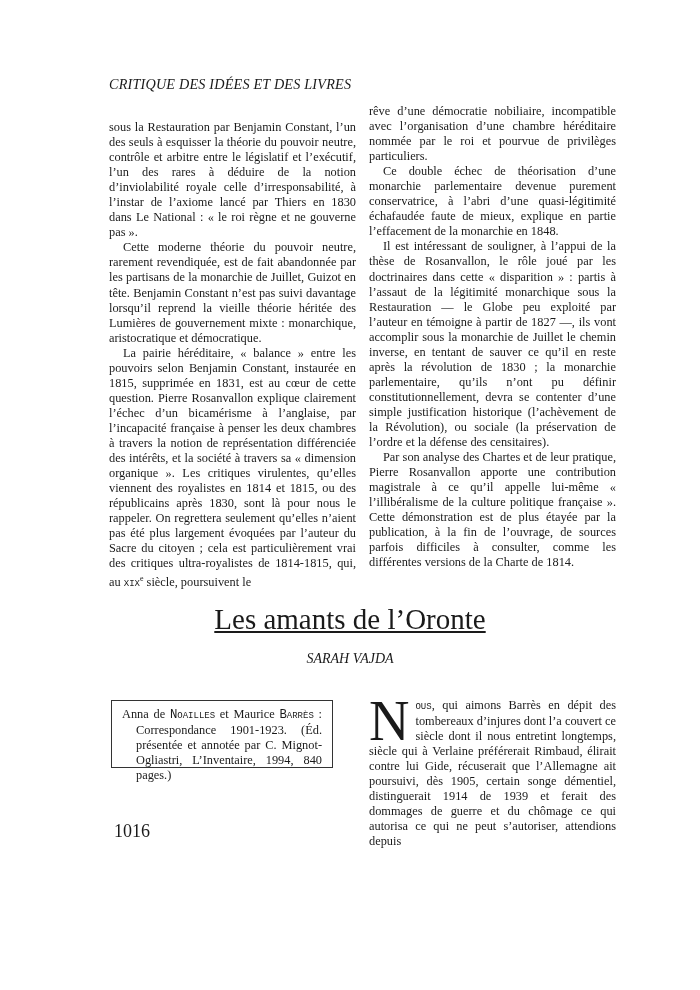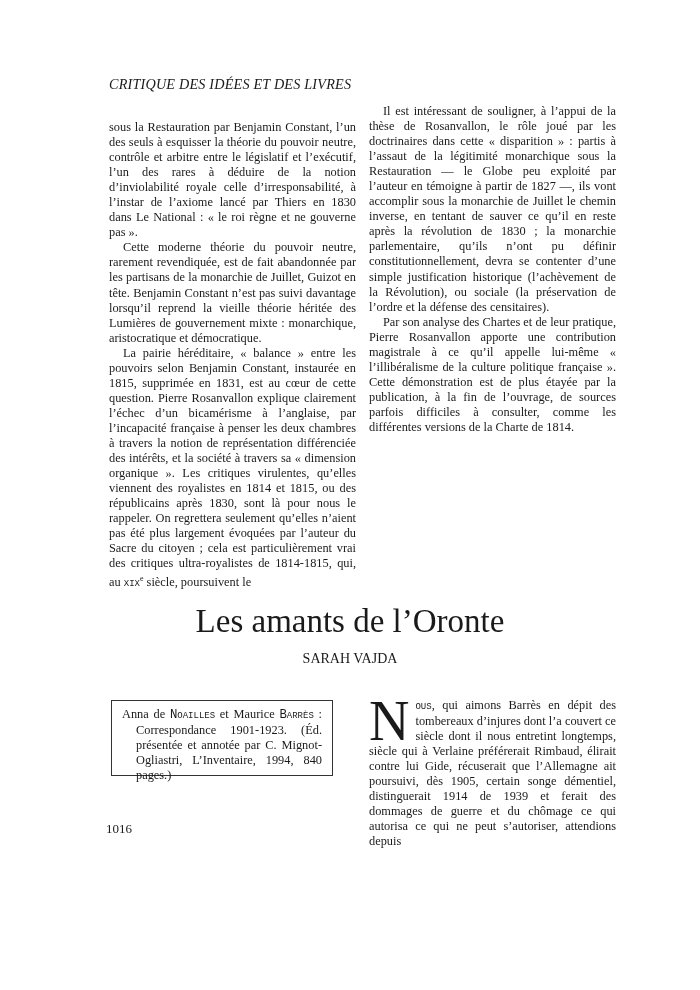--- a/index.html
+++ b/index.html
@@ -8,47 +8,49 @@
     .running-head { position: absolute; left: 109px; top: 76px; font-style: italic;
                     font-size: 14.2px; letter-spacing: 0.2px; }
     .col { position: absolute; top: 120px; width: 247px; font-size: 12.35px;
            line-height: 15.05px; text-align: justify; hyphens: manual; }
     .col.left { left: 109px; }
     .col.right { left: 369px; top: 104px; }
     .col p { margin: 0; text-indent: 0; }
     .col p.ind { text-indent: 14px; }
     .col p.first { text-indent: 0; }
     .title { position: absolute; left: 0; width: 700px; top: 603px; text-align: center;
-             font-size: 33px; }
+             font-size: 29px; text-decoration: underline; }
     .author { position: absolute; left: 0; width: 700px; top: 651px; text-align: center;
-              font-size: 14px; }
-    .ref-box { position: absolute; left: 111px; top: 700px; width: 222px; height: 76px;
+              font-style: italic; font-size: 14px; }
+    .ref-box { position: absolute; left: 111px; top: 700px; width: 222px; height: 68px;
                border: 1.3px solid #333; padding: 6px 10px 6px 10px; box-sizing: border-box; }
     .ref-box .ref-text { font-size: 12.35px; line-height: 15.05px; text-align: justify;
                          padding-left: 14px; text-indent: -14px; }
     .sc { font-variant: small-caps; font-family: Liberation Mono, monospace; }
     .it { }
     .article { position: absolute; left: 369px; top: 698px; width: 247px; font-size: 12.35px;
                line-height: 15.05px; text-align: justify; }
     .dropcap { float: left; font-size: 56px; line-height: 42px; margin: 2px 6px 0 0;
                font-family: "Liberation Serif", serif; }
-    .page-number { position: absolute; left: 106px; top: 821px; font-size: 13px; }
+    .page-number { position: absolute; left: 114px; top: 821px; font-size: 18px; }
   </style>
 </head>
 <body>
 
 <div class="running-head">CRITIQUE DES IDÉES ET DES LIVRES</div>
 
 <div class="col left">
   <p class="first"><span>sous la Restauration par Benjamin Constant, l’un des seuls à esquisser la théorie du pouvoir neutre, contrôle et arbitre entre le législatif et l’exécutif, l’un des rares à déduire de la notion d’inviolabilité royale celle d’irresponsabilité, à l’instar de l’axiome lancé par Thiers en 1830 dans </span><span class="it">Le National</span><span> : « le roi règne et ne gouverne pas ».</span></p>
   <p class="ind">Cette moderne théorie du pouvoir neutre, rarement revendiquée, est de fait abandonnée par les partisans de la monarchie de Juillet, Guizot en tête. Benjamin Constant n’est pas suivi davantage lorsqu’il reprend la vieille théorie héritée des Lumières de gouvernement mixte : monarchique, aristocratique et démocratique.</p>
   <p class="ind"><span>La pairie héréditaire, « balance » entre les pouvoirs selon Benjamin Constant, instaurée en 1815, supprimée en 1831, est au cœur de cette question. Pierre Rosanvallon explique clairement l’échec d’un bicamérisme à l’anglaise, par l’incapacité française à penser les deux chambres à travers la notion de représentation différenciée des intérêts, et la société à travers sa « dimension organique ». Les critiques virulentes, qu’elles viennent des royalistes en 1814 et 1815, ou des républicains après 1830, sont là pour nous le rappeler. On regrettera seulement qu’elles n’aient pas été plus largement évoquées par l’auteur du </span><span class="it">Sacre du citoyen</span><span> ; cela est particulièrement vrai des critiques ultra-royalistes de 1814-1815, qui, au </span><span class="sc">xix</span><sup style="font-size:8px">e</sup><span> siècle, poursuivent le</span></p>
 </div>
 
 <div class="col right">
+  <p class="first">rêve d’une démocratie nobiliaire, incompatible avec l’organisation d’une chambre héréditaire nommée par le roi et pourvue de privilèges particuliers.</p>
+  <p class="ind">Ce double échec de théorisation d’une monarchie parlementaire devenue purement conservatrice, à l’abri d’une quasi-légitimité échafaudée faute de mieux, explique en partie l’effacement de la monarchie en 1848.</p>
   <p class="ind"><span>Il est intéressant de souligner, à l’appui de la thèse de Rosanvallon, le rôle joué par les doctrinaires dans cette « disparition » : partis à l’assaut de la légitimité monarchique sous la Restauration — le </span><span class="it">Globe</span><span> peu exploité par l’auteur en témoigne à partir de 1827 —, ils vont accomplir sous la monarchie de Juillet le chemin inverse, en tentant de sauver ce qu’il en reste après la révolution de 1830 ; la monarchie parlementaire, qu’ils n’ont pu définir constitutionnellement, devra se contenter d’une simple justification historique (l’achèvement de la Révolution), ou sociale (la préservation de l’ordre et la défense des censitaires).</span></p>
   <p class="ind">Par son analyse des Chartes et de leur pratique, Pierre Rosanvallon apporte une contribution magistrale à ce qu’il appelle lui-même « l’illibéralisme de la culture politique française ». Cette démonstration est de plus étayée par la publication, à la fin de l’ouvrage, de sources parfois difficiles à consulter, comme les différentes versions de la Charte de 1814.</p>
 </div>
 
 <div class="title">Les amants de l’Oronte</div>
 <div class="author">SARAH VAJDA</div>
 
 <div class="ref-box">
   <div class="ref-text"><span>Anna de </span><span class="sc">Noailles</span><span> et Maurice </span><span class="sc">Barrès</span><span> : </span><span class="it">Correspondance 1901-1923.</span><span> (Éd. présentée et annotée par C. Mignot-Ogliastri, L’Inventaire, 1994, 840 pages.)</span></div>
 </div>

